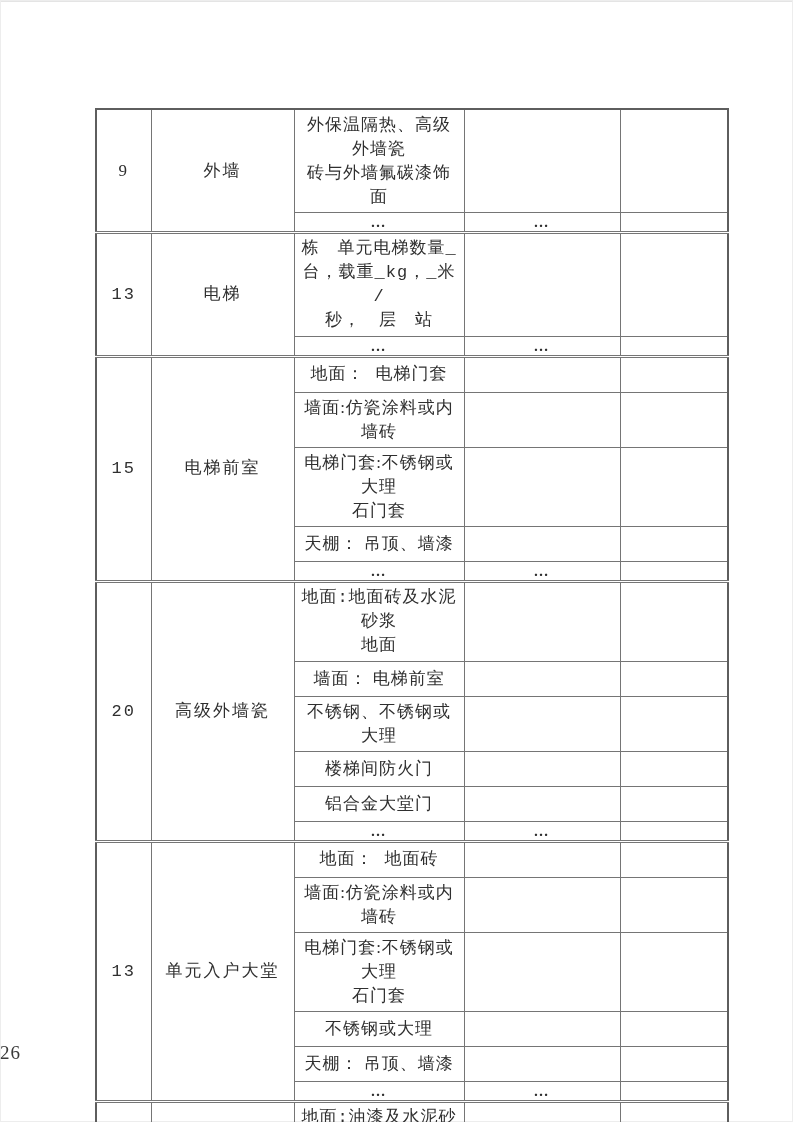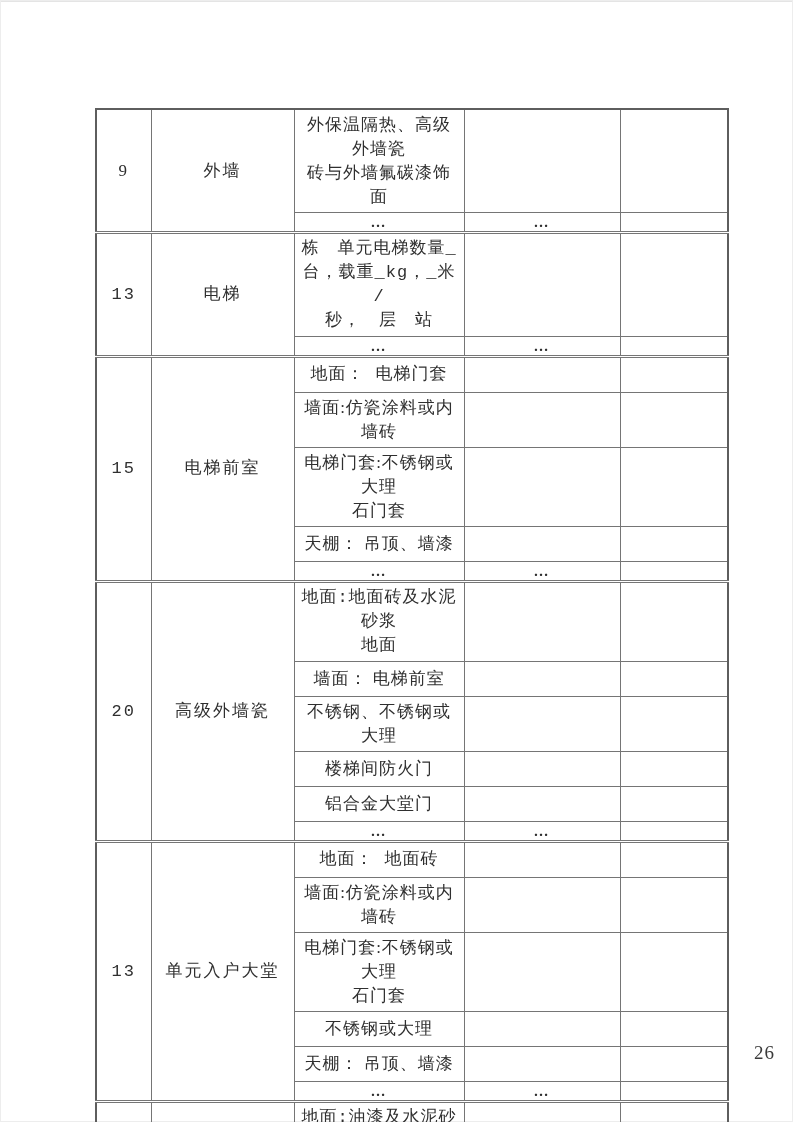--- a/index.html
+++ b/index.html
@@ -54,21 +54,21 @@
   }
   .doc-table td.col-no,
   .doc-table td.col-name {
     letter-spacing: 2px;
   }
   .page-number {
     position: absolute;
     top: 1042px;
     left: 0;
     width: 775px;
-    text-align: right;
+    text-align: left;
     font-size: 19px;
     letter-spacing: 1px;
     color: #3a3a3a;
   }
 </style>
 </head>
 <body>
 
 <table class="doc-table">
   <colgroup>

